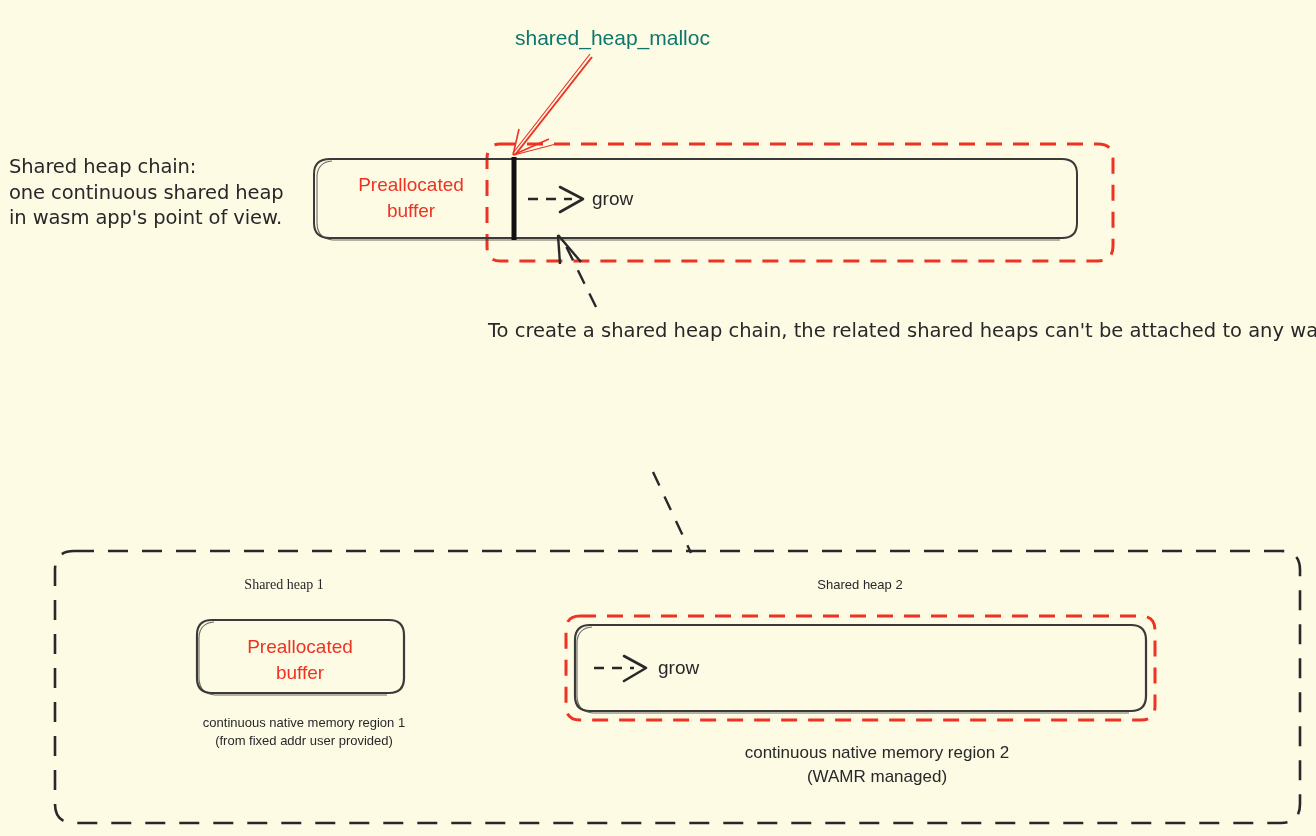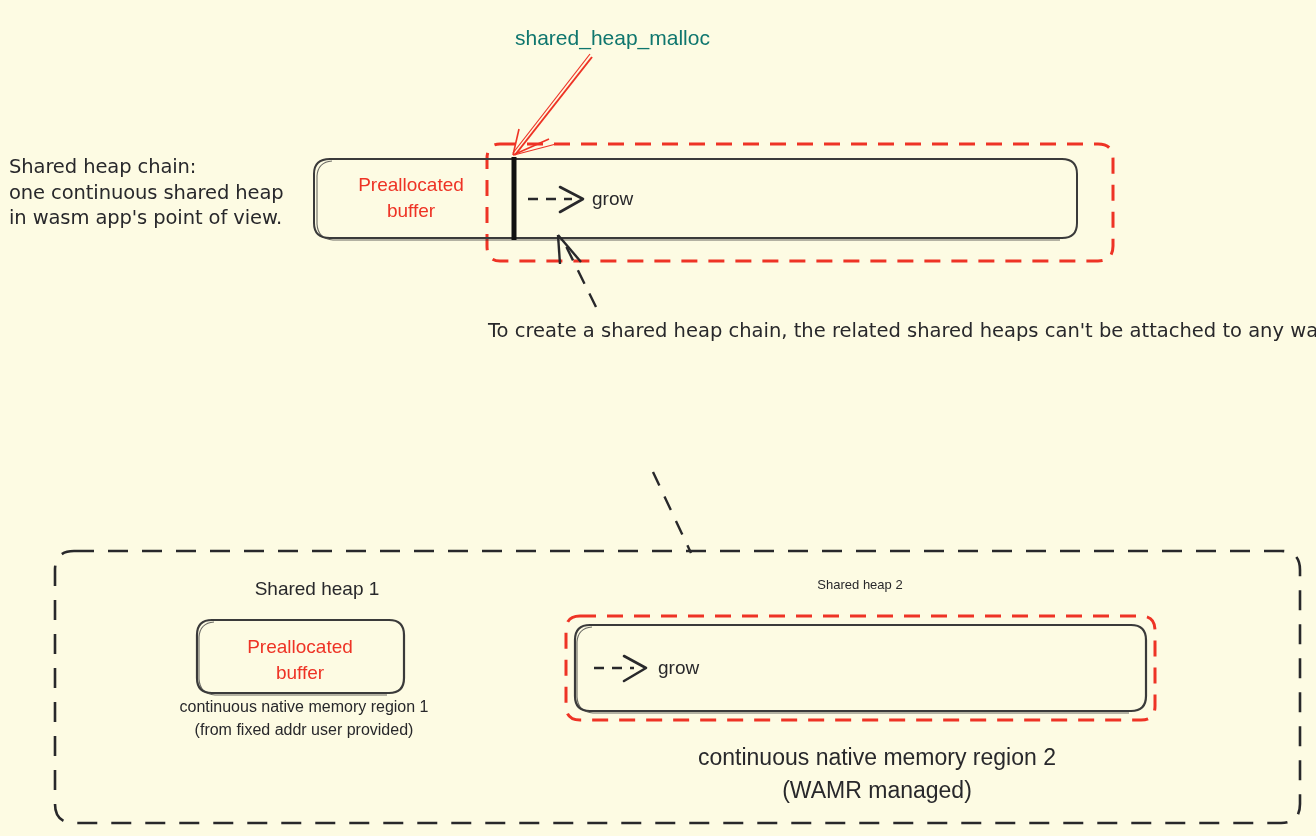--- a/index.html
+++ b/index.html
@@ -65,25 +65,25 @@
     left: 488px; top: 317px;
     width: 282px;
     text-align: center;
     font-size: 19.5px;
     font-family: "DejaVu Sans", sans-serif;
     line-height: 1.42;
   }
 
   
   #heap1-title {
-    left: 214px; top: 576px;
+    left: 181px; top: 576px;
     width: 206px;
     text-align: center;
-    font-size: 19px;
-    font-family: Liberation Sans, sans-serif;
+    font-size: 14px;
+    font-family: Liberation Serif, serif;
   }
   #heap2-title {
     left: 760px; top: 576px;
     width: 200px;
     text-align: center;
     font-size: 13px;
     font-family: "Liberation Sans", sans-serif;
   }
   #heap1-buffer-label {
     left: 200px; top: 634px;
@@ -93,32 +93,32 @@
     color: #ee3325;
     font-family: "Liberation Sans", sans-serif;
     line-height: 1.35;
   }
   #heap2-grow-label {
     left: 658px; top: 655px;
     font-size: 19px;
     font-family: "Liberation Sans", sans-serif;
   }
   #region1-caption {
-    left: 100px; top: 696px;
+    left: 100px; top: 714px;
     width: 408px;
     text-align: center;
-    font-size: 16px;
+    font-size: 13px;
     font-family: "Liberation Sans", sans-serif;
     line-height: 1.42;
   }
   #region2-caption {
     left: 675px; top: 741px;
     width: 404px;
     text-align: center;
-    font-size: 23px;
+    font-size: 17px;
     font-family: "Liberation Sans", sans-serif;
     line-height: 1.42;
   }
 </style>
 </head>
 <body>
 
 <div id="stage">
 
   <svg class="svg-layer" viewBox="0 0 1316 836" xmlns="http://www.w3.org/2000/svg">

